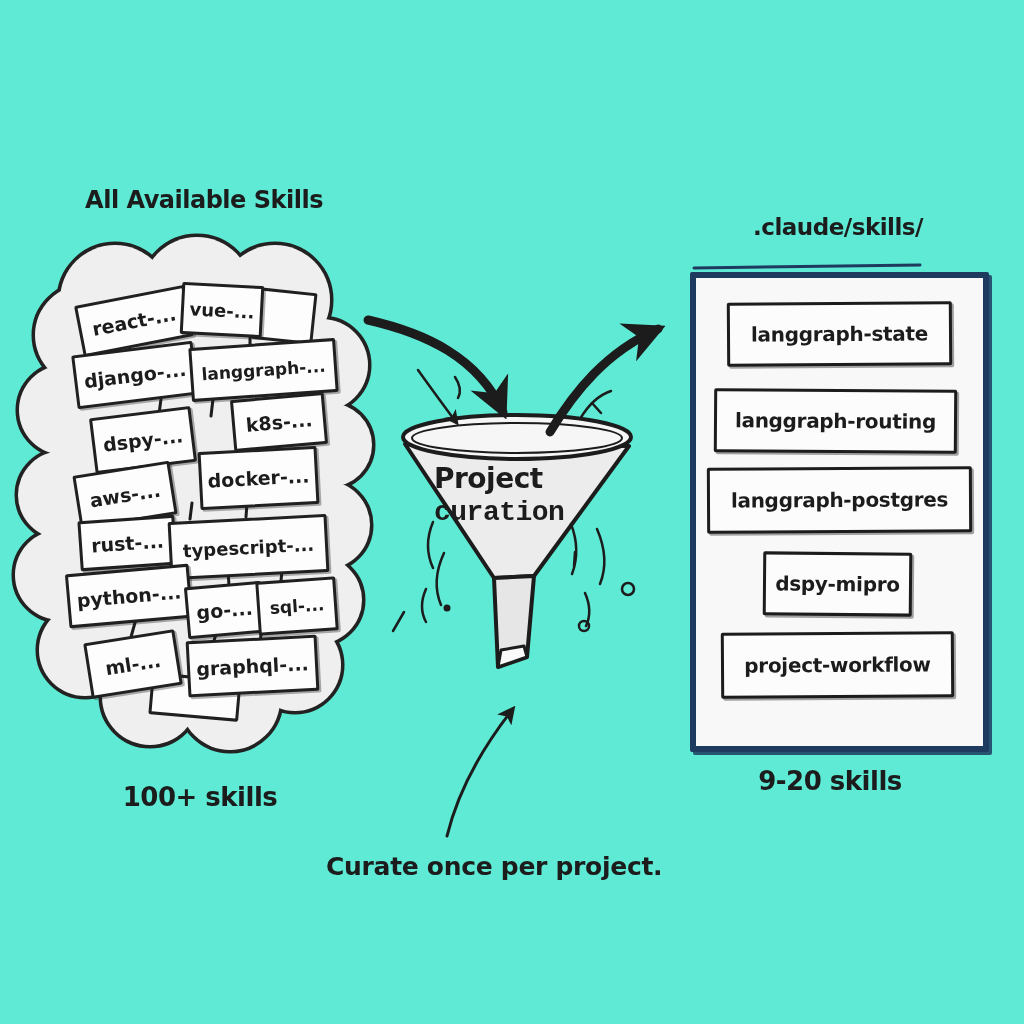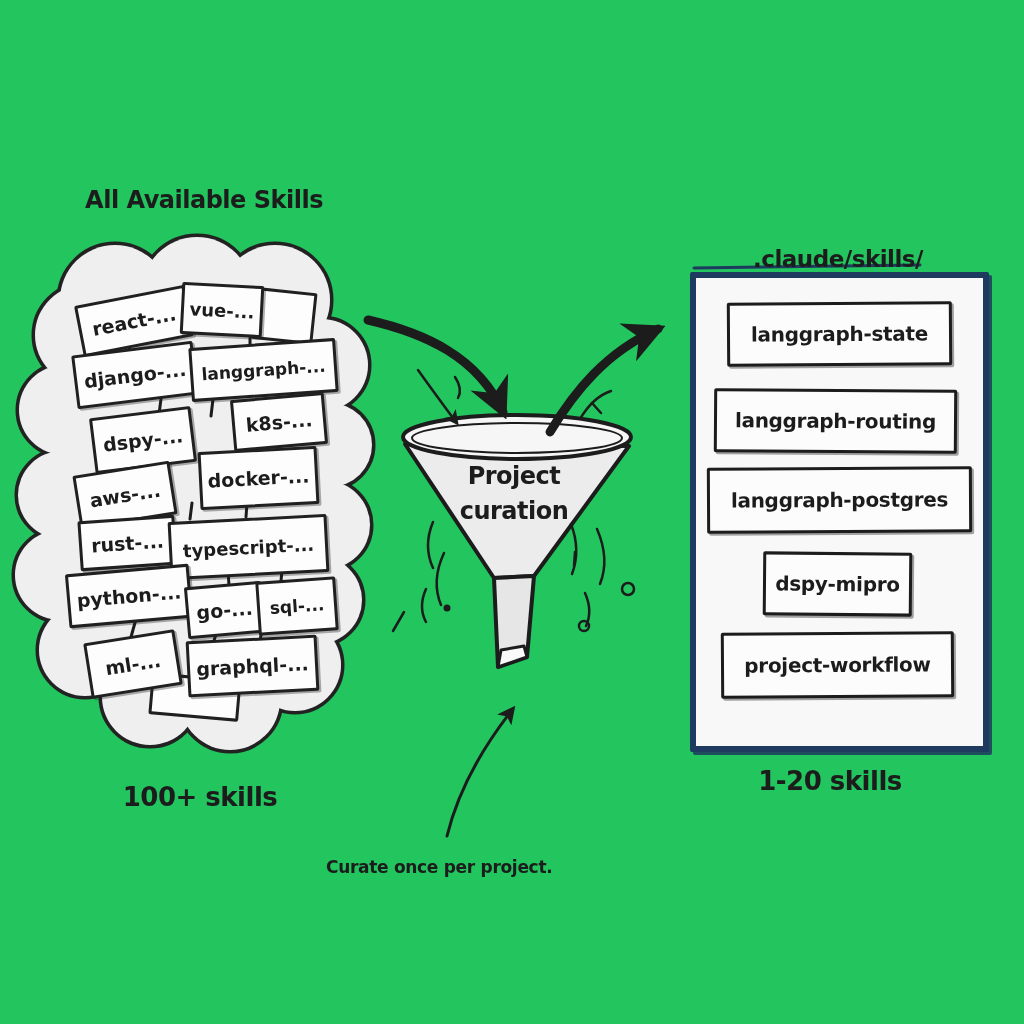--- a/index.html
+++ b/index.html
@@ -1,28 +1,28 @@
 <!DOCTYPE html>
 <html><head>
 <meta charset="utf-8">
 <style>
   html,body{margin:0;padding:0;background:#ffffff;}
   .canvas{
-    position:relative;width:1024px;height:1024px;background:#22c55e;overflow:hidden;
+    position:relative;width:1024px;height:1024px;background:#5eead4;overflow:hidden;
     font-family:"DejaVu Sans","Liberation Sans",sans-serif;color:#1c1c1c;
   }
   .abs{position:absolute;}
   svg.layer{position:absolute;left:0;top:0;pointer-events:none;}
   .hand{font-weight:bold;letter-spacing:-0.5px;}
   .title-left{left:56px;top:186px;width:296px;text-align:center;font-size:24px;}
-  .title-right{left:700px;top:214px;width:276px;text-align:center;font-size:23px;margin-top:32px;}
+  .title-right{left:700px;top:214px;width:276px;text-align:center;font-size:23px;}
   .caption-left{left:100px;top:782px;width:200px;text-align:center;font-size:26px;}
   .caption-right{left:730px;top:766px;width:200px;text-align:center;font-size:26px;}
-  .note{left:326px;top:846px;width:420px;font-size:17px;line-height:42px;font-weight:bold;letter-spacing:-0.3px;}
-  .funnel-label{width:160px;text-align:center;font-size:24px;font-weight:bold;letter-spacing:-0.5px;}
+  .note{left:326px;top:846px;width:420px;font-size:25px;line-height:42px;font-weight:bold;letter-spacing:-0.3px;}
+  .funnel-label{width:160px;text-align:left;font-size:28px;font-weight:bold;letter-spacing:-0.5px;}
   .skill-box{
     display:flex;align-items:center;justify-content:center;
     background:#fdfdfd;border:3px solid #202020;border-radius:2px;
     box-shadow:2px 2px 0 rgba(32,32,32,0.35);
     font-weight:bold;white-space:nowrap;overflow:hidden;z-index:3;
   }
   .blank{z-index:2;box-shadow:none;}
   .panel{
     left:690px;top:272px;width:287px;height:468px;background:#f8f8f8;
     border:6px solid #1e3a5f;border-radius:2px;box-shadow:3px 3px 0 rgba(30,58,95,0.85);
@@ -183,40 +183,40 @@
   <div class="abs skill-box" style="left:87px;top:636px;width:86px;height:50px;transform:rotate(-9deg);font-size:19px;">
       <span>ml-...</span>
     </div>
   <div class="abs skill-box" style="left:187px;top:638px;width:125px;height:50px;transform:rotate(-3deg);font-size:19px;">
       <span>graphql-...</span>
     </div>
 
   <div class="abs hand caption-left">100+ skills</div>
 
   <div class="abs funnel-label" style="left:434px;top:462px;">Project</div>
-  <div class="abs funnel-label" style="left:434px;top:497px;">curation</div>
+  <div class="abs funnel-label" style="left:434px;top:497px;font-family:Liberation Mono, monospace;">curation</div>
 
   <div class="abs hand title-right">.claude/skills/</div>
   <div class="abs panel"></div>
 
   <div class="panel-item" style="left:727px;top:302px;width:219px;height:58px;transform:rotate(-0.4deg);">
       <span>langgraph-state</span>
     </div>
   <div class="panel-item" style="left:714px;top:389px;width:237px;height:58px;transform:rotate(0.4deg);">
       <span>langgraph-routing</span>
     </div>
   <div class="panel-item" style="left:707px;top:467px;width:259px;height:60px;transform:rotate(-0.3deg);">
       <span>langgraph-postgres</span>
     </div>
   <div class="panel-item" style="left:763px;top:552px;width:143px;height:58px;transform:rotate(0.5deg);">
       <span>dspy-mipro</span>
     </div>
   <div class="panel-item" style="left:721px;top:632px;width:227px;height:60px;transform:rotate(-0.4deg);">
       <span>project-workflow</span>
     </div>
 
-  <div class="abs hand caption-right">1-20 skills</div>
+  <div class="abs hand caption-right">9-20 skills</div>
 
   <div class="abs note">
     <div>Curate once per project.</div>
   </div>
 
 </div>
 
 </body></html>

